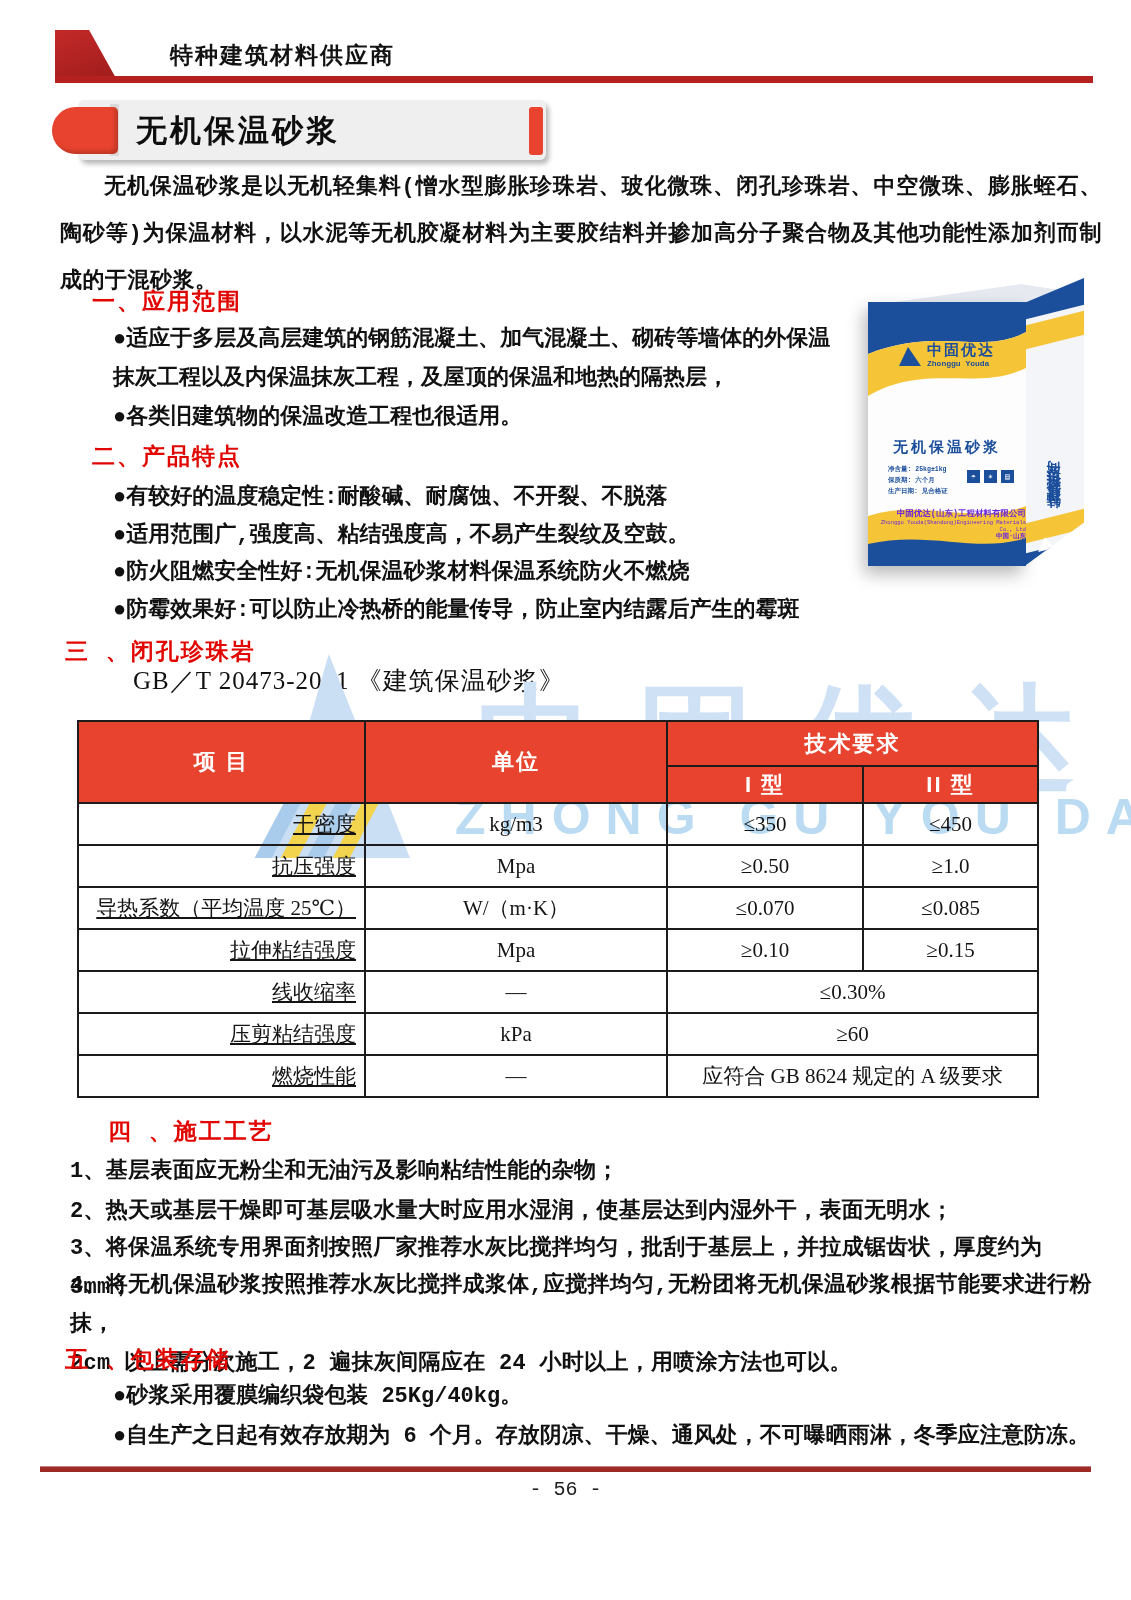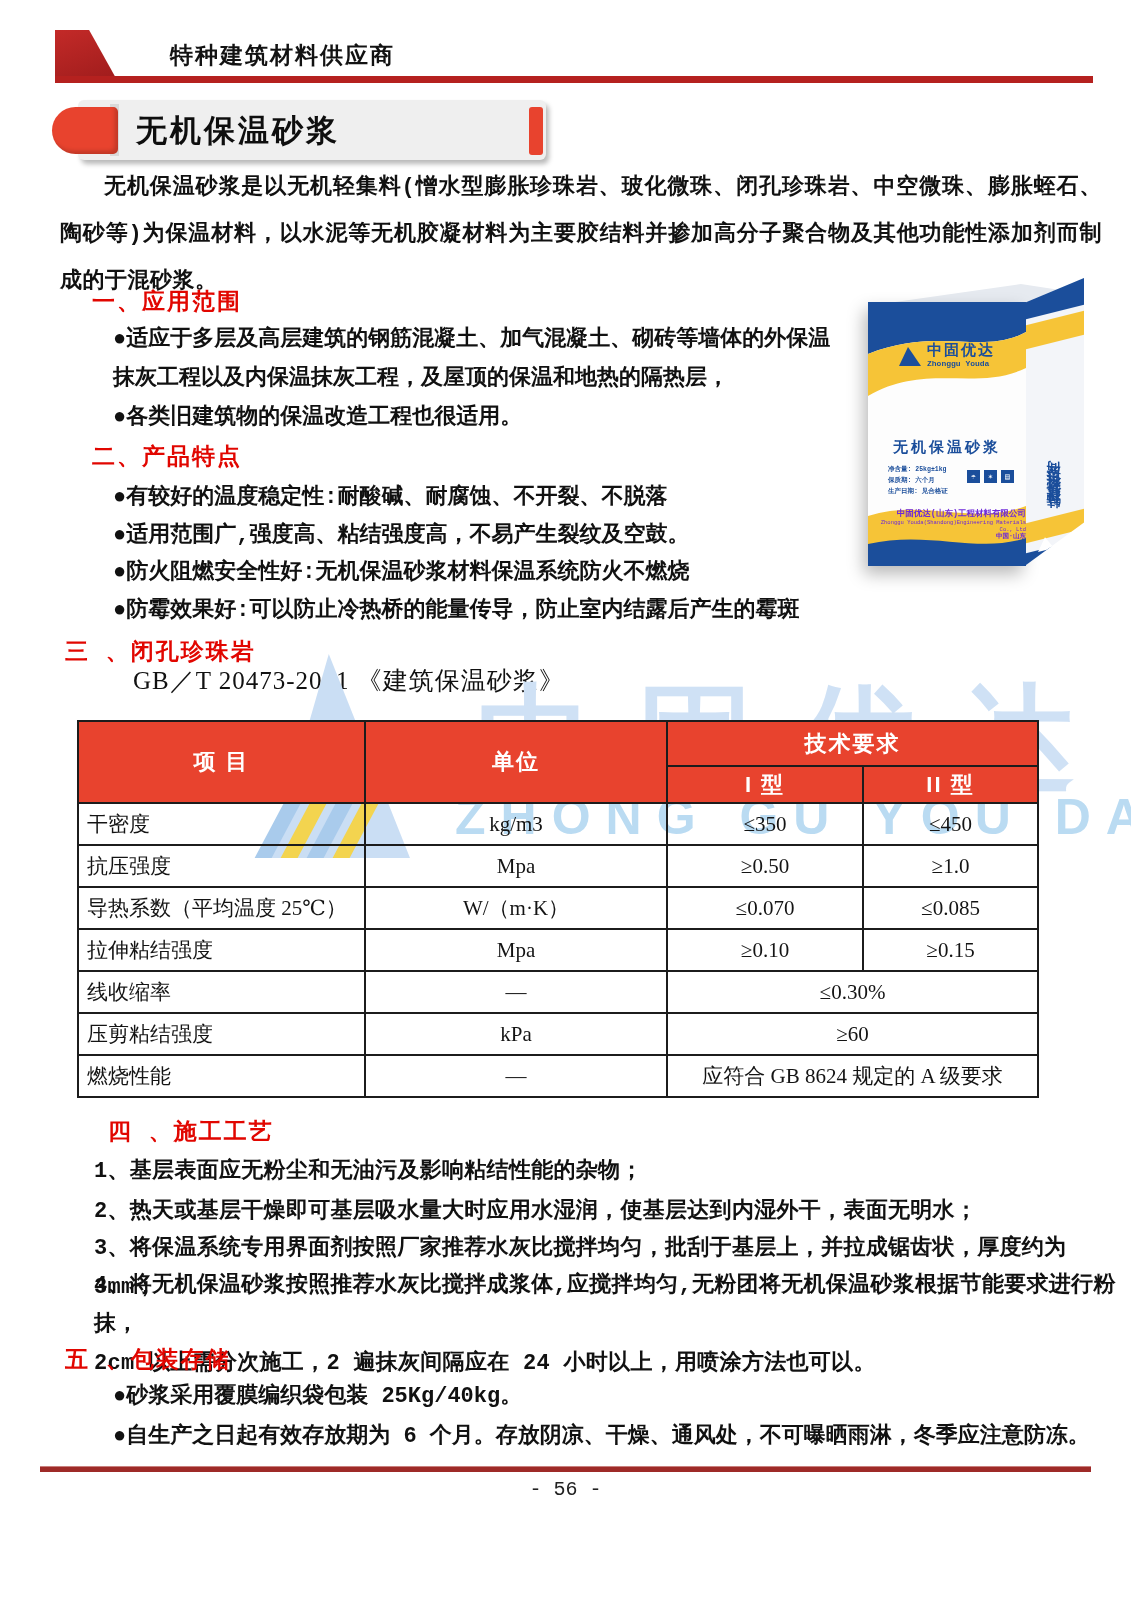--- a/index.html
+++ b/index.html
@@ -47,26 +47,26 @@
   .ws3{left:78px;background:#a9cbec;} .ws4{left:104px;background:#f3d44f;}
 
   
   .spec-table{left:77px;top:720px;width:960px;border-collapse:collapse;z-index:1;
               font-family:"Liberation Serif","DejaVu Serif",serif;table-layout:fixed;}
   .spec-table th,.spec-table td{border:2px solid #1c1c1c;padding:0 8px;}
   .spec-table th{background:#e8432e;color:#fff;font-size:22px;font-weight:700;letter-spacing:2px;
                  font-family:"Liberation Sans",sans-serif;}
   .th-req{height:43px;} .th-type{height:35px;font-size:21px;}
   .spec-table td{background:transparent;font-size:21px;height:40px;color:#141414;}
-  .c-item{text-align:left;padding-left:6px;}
+  .c-item{text-align:right;padding-left:6px;text-decoration:underline;}
   .c-center{text-align:center;}
 
   
   .sec4-h{left:75px;top:1116px;margin-left:33px;}
-  .step{left:94px;width:1025px;font-size:22px;font-weight:600;letter-spacing:.3px;white-space:pre-line;line-height:39px;}
+  .step{left:70px;width:1025px;font-size:22px;font-weight:600;letter-spacing:.3px;white-space:pre-line;line-height:39px;}
   .st1{top:1152px;} .st2{top:1192px;} .st3{top:1229px;} .st4{top:1266px;}
   .sec5-h{left:65px;top:1344px;}
   .sec5-b1{left:113px;top:1380px;font-size:22px;font-weight:600;}
   .sec5-b2{left:113px;top:1420px;font-size:22px;font-weight:600;}
 
   
   .ft-line{left:40px;top:1466px;width:1051px;height:5px;background:#9e2a28;border-top:1px solid #c9807e;}
   .ft-page{left:0;top:1478px;width:1131px;text-align:center;font-size:20px;color:#222;}
 
   

